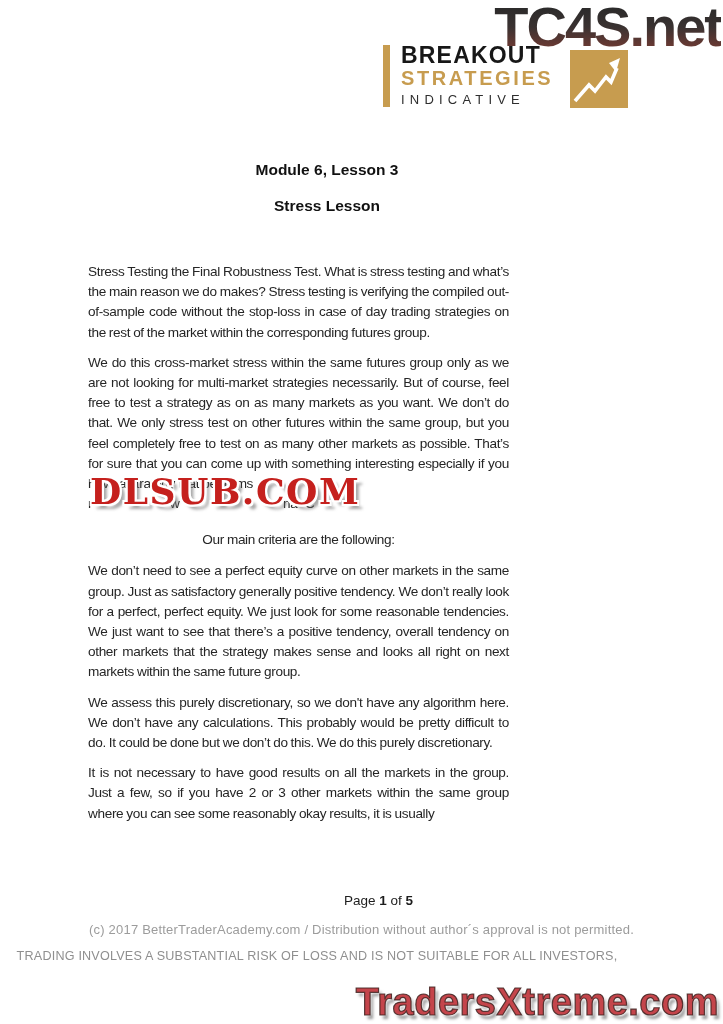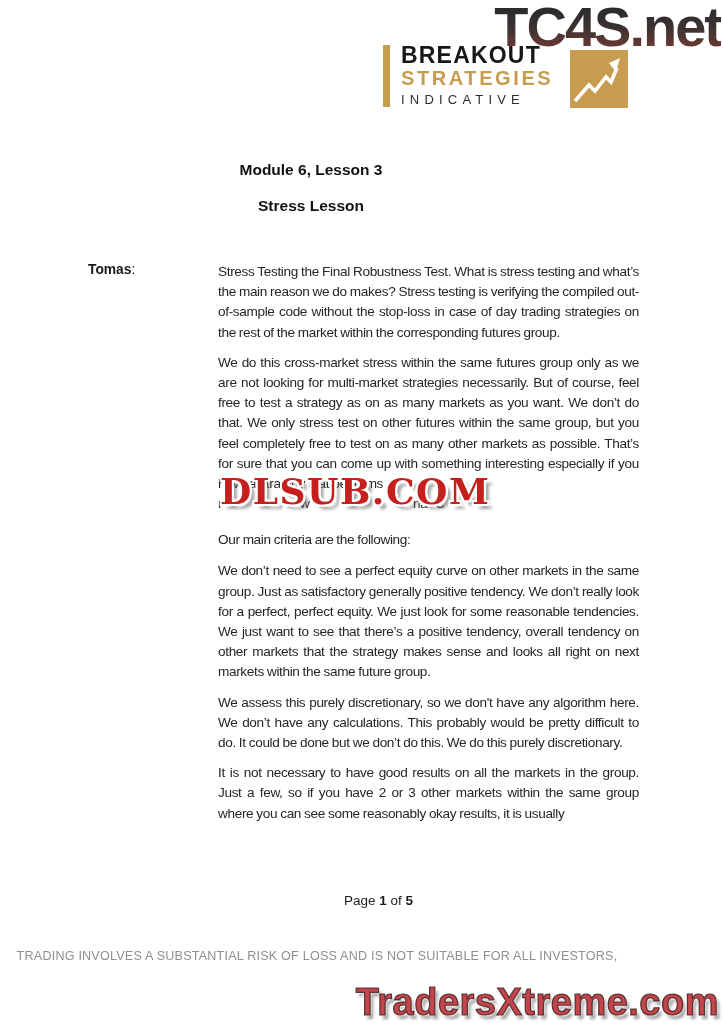--- a/index.html
+++ b/index.html
@@ -34,41 +34,41 @@
   .logo { position: absolute; left: 383px; top: 44px; display: flex; z-index: 2; }
   .logo-bar { width: 7px; height: 62px; background: #c79c4f; margin-top: 1px; }
   .logo-text { margin-left: 11px; white-space: nowrap; }
   .logo-l1 { font-size: 23px; font-weight: bold; color: #171717; letter-spacing: 1.2px; line-height: 23px; }
   .logo-l2 { font-size: 20px; font-weight: bold; color: #c79c4f; letter-spacing: 2.6px; line-height: 23px; }
   .logo-l3 { font-size: 13px; color: #2e2e2e; letter-spacing: 5.2px; line-height: 18px; margin-top: 1px; }
   .logo-square { position: absolute; left: 187px; top: 6px; width: 58px; height: 58px; background: #c79c4f; }
 
   
   .title, .subtitle {
-    position: absolute; left: 0; width: 622px;
+    position: absolute; left: 16px; width: 622px;
     text-align: center; font-weight: bold; font-size: 15.5px; color: #111;
   }
   .title { top: 161px; }
   .subtitle { top: 197px; }
 
   
   .transcript { position: absolute; left: 88px; top: 262px; display: flex; }
   .speaker { width: 130px; font-size: 13.8px; color: #1a1a1a; }
   .speaker .name { font-weight: bold; }
   .paras {
     width: 421px;
     font-size: 13.6px;
     line-height: 20.2px;
     letter-spacing: -0.35px;
     word-spacing: -0.4px;
     text-align: justify;
     color: #262626;
   }
   .paras p { margin: 0 0 10px 0; }
-  .paras p.criteria { margin: 16px 0 11px 0; text-align: left; }
+  .paras p.criteria { margin: 16px 0 11px 0; text-align: center; }
 
   .obscured-line { position: relative; height: 20px; margin: 0 0 9px 0; }
   .obscured-line .frag { position: absolute; top: 0; }
   .frag-1 { left: 0; }
   .frag-2 { left: 82px; }
   .frag-3 { left: 195px; }
   .frag-4 { left: 217px; }
 
   
   .dlsub {
@@ -130,23 +130,20 @@
         <polyline points="5,51 19,35 25,41 36,27 41,32 47,18" fill="none" stroke="#ffffff" stroke-width="3.6" stroke-linejoin="miter"></polyline>
         <polygon points="50,8 39,13 46,22" fill="#ffffff"></polygon>
       </svg>
     </div>
   </div>
 
   <div class="title">Module 6, Lesson 3</div>
   <div class="subtitle">Stress Lesson</div>
 
   <div class="transcript">
-    <div class="speaker">
-      <span class="name">Tomas</span><span>:</span>
-    </div>
     <div class="paras">
       <p>Stress Testing the Final Robustness Test. What is stress testing and what’s the main reason we do makes? Stress testing is verifying the compiled out-of-sample code without the stop-loss in case of day trading strategies on the rest of the market within the corresponding futures group.</p>
       <p style="margin-bottom:0;">We do this cross-market stress within the same futures group only as we are not looking for multi-market strategies necessarily. But of course, feel free to test a strategy as on as many markets as you want. We don’t do that. We only stress test on other futures within the same group, but you feel completely free to test on as many other markets as possible. That’s for sure that you can come up with something interesting especially if you have a strategy that performs</p>
       <div class="obscured-line">
         <span class="frag frag-1">r</span>
         <span class="frag frag-2">w</span>
         <span class="frag frag-3">na</span>
         <span class="frag frag-4">C</span>
         <div class="dlsub">DLSUB.COM</div>
       </div>
@@ -154,20 +151,21 @@
       <p>We don’t need to see a perfect equity curve on other markets in the same group. Just as satisfactory generally positive tendency. We don’t really look for a perfect, perfect equity. We just look for some reasonable tendencies. We just want to see that there’s a positive tendency, overall tendency on other markets that the strategy makes sense and looks all right on next markets within the same future group.</p>
       <p>We assess this purely discretionary, so we don't have any algorithm here. We don’t have any calculations. This probably would be pretty difficult to do. It could be done but we don’t do this. We do this purely discretionary.</p>
       <p>It is not necessary to have good results on all the markets in the group. Just a few, so if you have 2 or 3 other markets within the same group where you can see some reasonably okay results, it is usually</p>
     </div>
   </div>
 
   <div class="page-num">
     <span>Page </span><span class="b">1</span><span> of </span><span class="b">5</span>
   </div>
 
+  <div class="copyright">(c) 2017 BetterTraderAcademy.com / Distribution without author´s approval is not permitted.</div>
 
   <div class="disclaimer">
     <div>TRADING INVOLVES A SUBSTANTIAL RISK OF LOSS AND IS NOT SUITABLE FOR ALL INVESTORS,</div>
   </div>
 
   <div class="traders">TradersXtreme.com</div>
 
 </div>
 
 </body></html>

